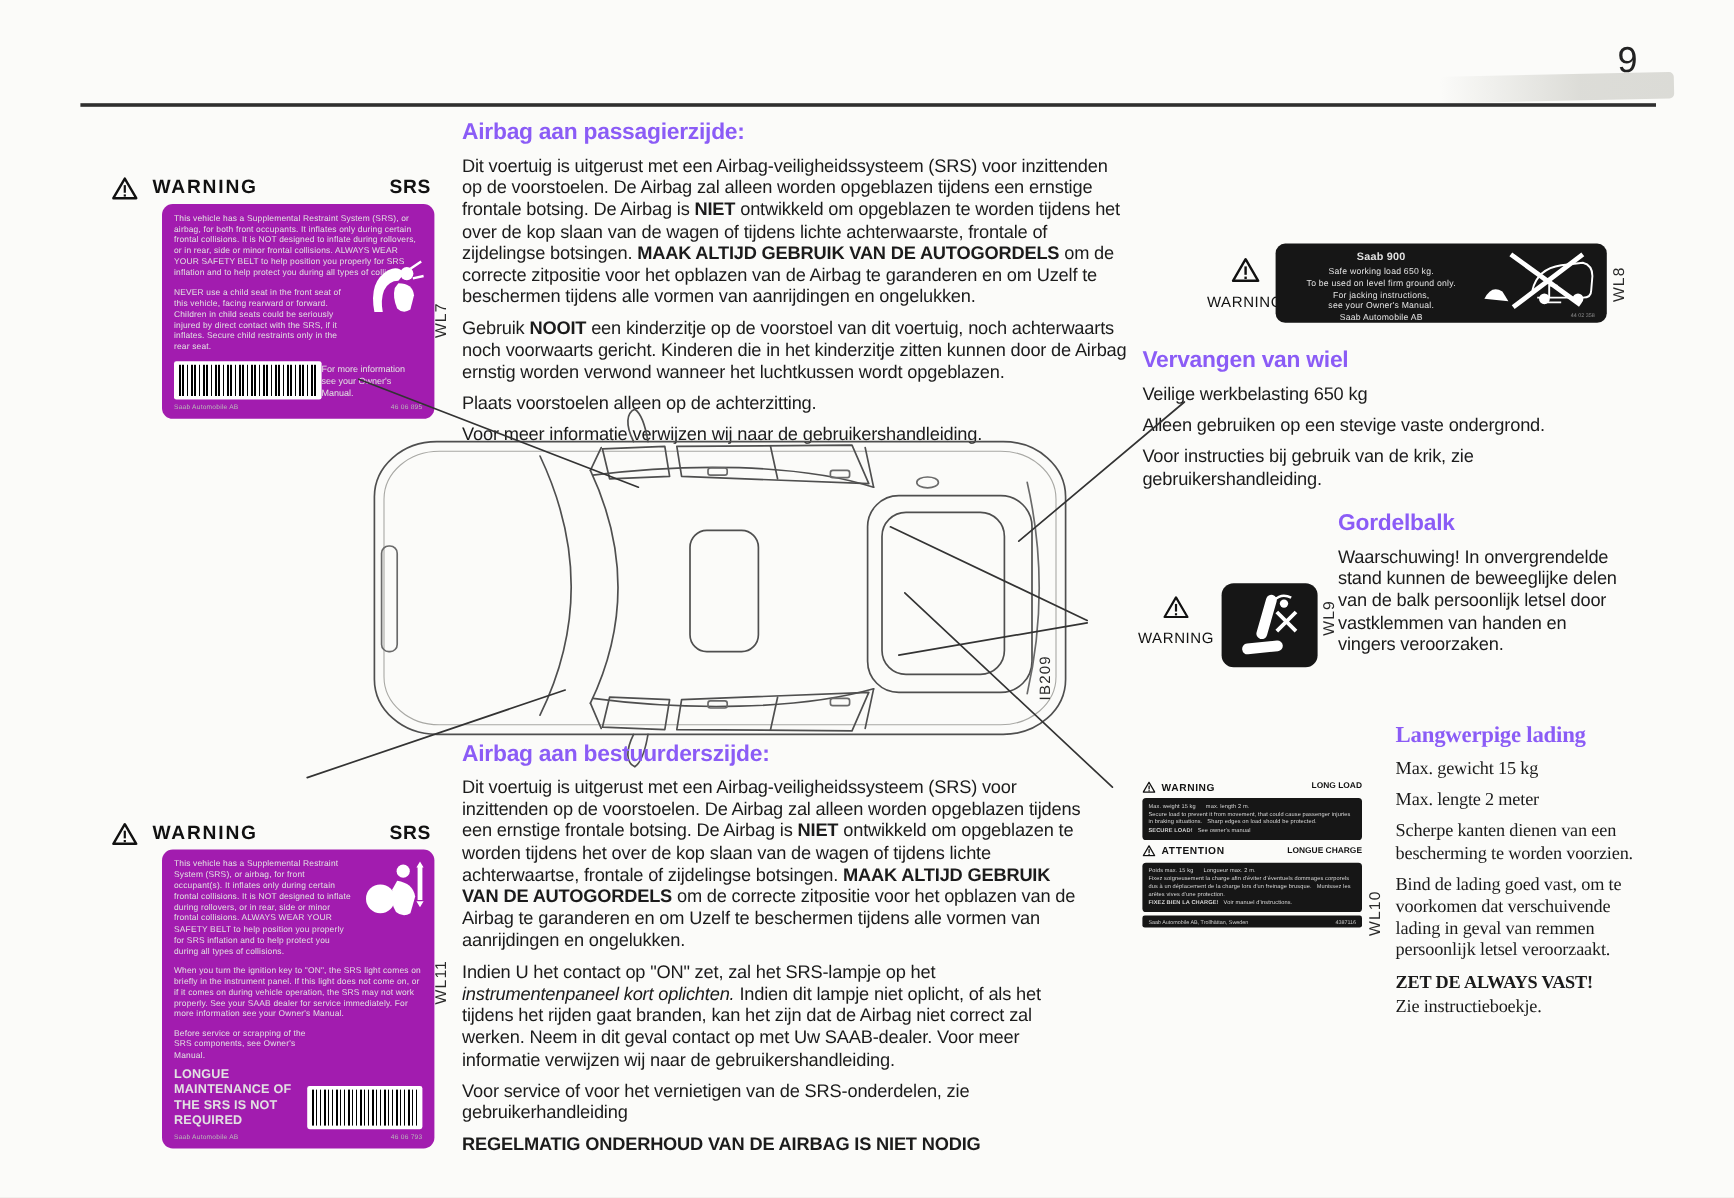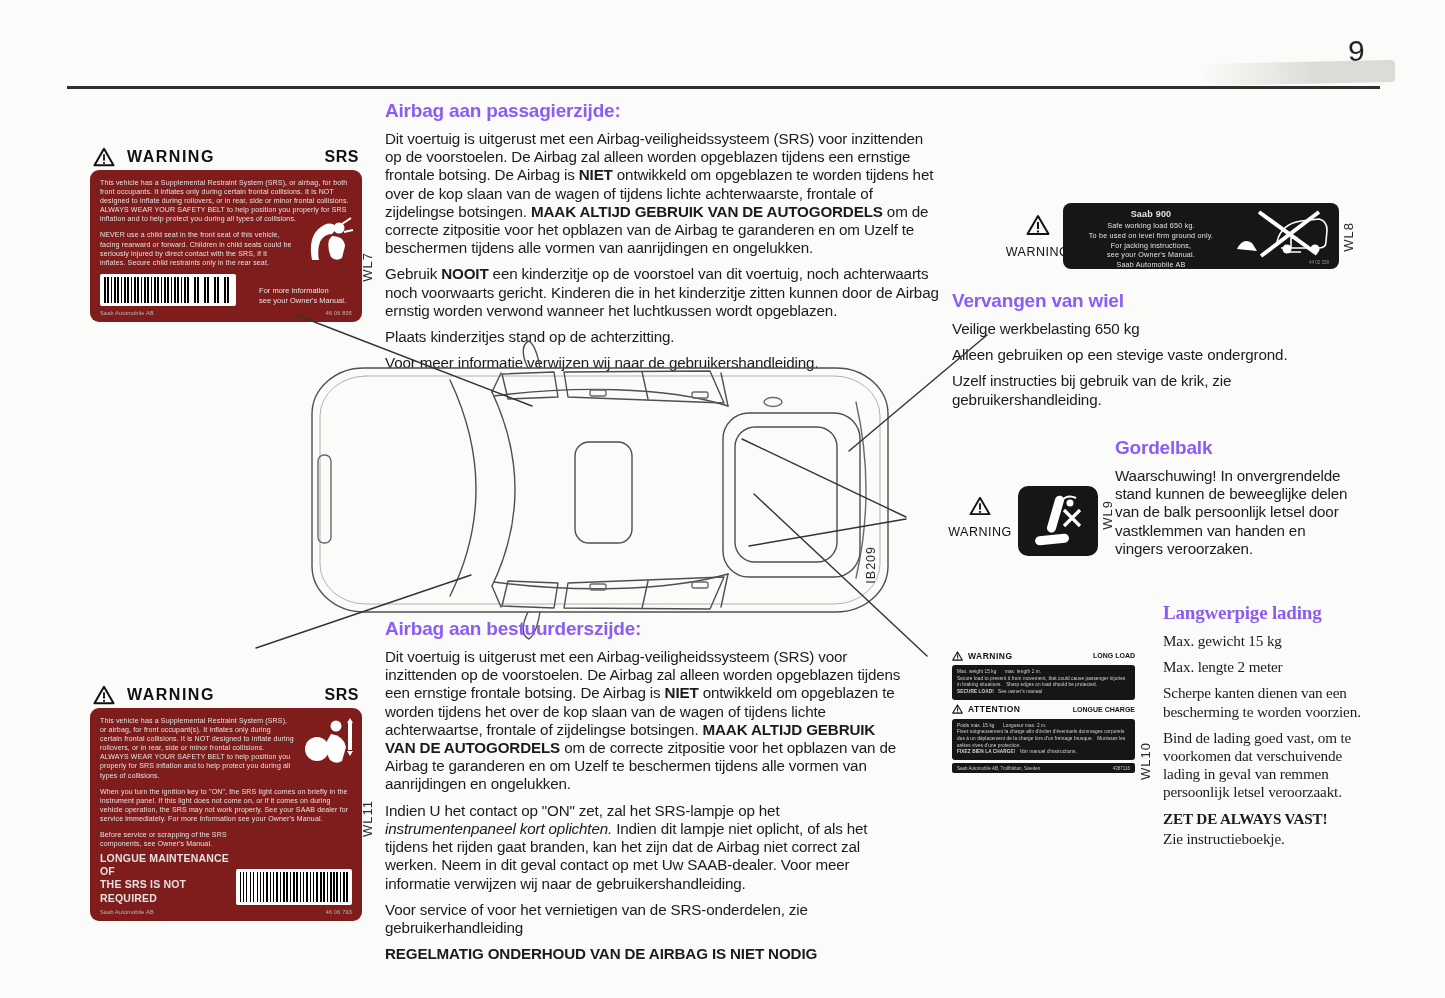--- a/index.html
+++ b/index.html
@@ -12,21 +12,21 @@
           transform:rotate(-1.2deg);border-radius:4px;}
   .h2{font-weight:bold;font-size:19px;color:#8b5cf6;letter-spacing:-0.2px;margin:0 0 7px 0;}
   .bt{font-size:15.2px;line-height:1.2;letter-spacing:-0.15px;color:#1b1b1b;}
   .bt p{margin:0 0 8px 0;}
   .bold{font-weight:bold;}
   
   .sticker{position:absolute;}
   .st-head{display:flex;align-items:center;height:27px;padding:0 3px;color:#111;}
   .st-head .w{font-size:16px;font-weight:bold;letter-spacing:1.5px;margin-left:12px;}
   .st-head .srs{margin-left:auto;font-size:16px;font-weight:bold;letter-spacing:.5px;}
-  .st-body{background:#7f1d1d;border-radius:9px;color:#e2e2e2;padding:8px 10px 6px 10px;position:relative;}
+  .st-body{background:#a21caf;border-radius:9px;color:#e2e2e2;padding:8px 10px 6px 10px;position:relative;margin-left:45px;}
   .st-body p{margin:0 0 7px 0;font-size:7px;line-height:1.3;letter-spacing:.15px;}
   .st-body .narrow{margin-right:58px;}
   .brow{display:flex;align-items:flex-end;justify-content:space-between;margin-top:2px;}
   .barcode{background:#fff;border-radius:2px;padding:3px 4px;}
   .bars{height:100%;background:repeating-linear-gradient(90deg,#000 0 1.5px,#fff 1.5px 3px,#000 3px 4.5px,#fff 4.5px 6.5px,#000 6.5px 7.5px,#fff 7.5px 10px);}
   .moreinfo{font-size:7.5px;line-height:1.35;text-align:left;margin-right:6px;}
   .tfoot{display:flex;justify-content:space-between;font-size:5.5px;color:#b9b9b9;margin-top:4px;letter-spacing:.2px;}
   .vert{writing-mode:vertical-rl;transform:rotate(180deg);font-size:13px;color:#2a2a2a;letter-spacing:1px;}
   .warncol{display:flex;flex-direction:column;align-items:center;color:#111;}
   .warncol .cap{font-size:12.5px;letter-spacing:.5px;margin-top:9px;}
@@ -92,21 +92,21 @@
         <span>46 06 895</span>
       </div>
     </div>
   </div>
   <div class="abs vert" style="left:360px;top:252px;">WL7</div>
 
   <div class="abs bt" style="left:385px;top:100px;width:556px;">
     <div class="h2">Airbag aan passagierzijde:</div>
     <p><span>Dit voertuig is uitgerust met een Airbag-veiligheidssysteem (SRS) voor inzittenden op de voorstoelen. De Airbag zal alleen worden opgeblazen tijdens een ernstige frontale botsing. De Airbag is </span><span style="font-weight: bold;">NIET</span><span> ontwikkeld om opgeblazen te worden tijdens het over de kop slaan van de wagen of tijdens lichte achterwaarste, frontale of zijdelingse botsingen. </span><span style="font-weight: bold;">MAAK ALTIJD GEBRUIK VAN DE AUTOGORDELS</span><span> om de correcte zitpositie voor het opblazen van de Airbag te garanderen en om Uzelf te beschermen tijdens alle vormen van aanrijdingen en ongelukken.</span></p>
     <p><span>Gebruik </span><span style="font-weight: bold;">NOOIT</span><span> een kinderzitje op de voorstoel van dit voertuig, noch achterwaarts noch voorwaarts gericht. Kinderen die in het kinderzitje zitten kunnen door de Airbag ernstig worden verwond wanneer het luchtkussen wordt opgeblazen.</span></p>
-    <p>Plaats kinderzitjes stand op de achterzitting.</p>
+    <p>Plaats voorstoelen alleen op de achterzitting.</p>
     <p>Voor meer informatie verwijzen wij naar de gebruikershandleiding.</p>
   </div>
 
   <svg class="abs" style="left:300px;top:340px;" width="600" height="305" viewBox="0 0 600 305">
     <g fill="none" stroke="#4f4f4f" stroke-width="1.4" stroke-linejoin="round" stroke-linecap="round">
       <rect x="12" y="28" width="576" height="244" rx="52" ry="46"></rect>
       <rect x="20" y="36" width="560" height="228" rx="46" ry="40" stroke="#a8a8a4" stroke-width=".9"></rect>
       <rect x="18" y="115" width="13" height="88" rx="6" stroke="#6a6a6a"></rect>
       <path d="M150,40 Q202,150 150,256"></path>
       <path d="M192,52 Q238,150 192,246"></path>
@@ -168,21 +168,21 @@
     </span>
     <span class="pn">44 02 358</span>
   </div>
   <div class="abs vert" style="left:1341px;top:222px;">WL8</div>
 
   <div class="abs bt" style="left:952px;top:290px;width:400px;">
     <div class="h2">Vervangen van wiel</div>
     <p>Veilige werkbelasting 650 kg</p>
     <div style="width:345px;">
       <p>Alleen gebruiken op een stevige vaste ondergrond.</p>
-      <p>Uzelf instructies bij gebruik van de krik, zie gebruikershandleiding.</p>
+      <p>Voor instructies bij gebruik van de krik, zie gebruikershandleiding.</p>
     </div>
   </div>
 
   <div class="abs warncol" style="left:945px;top:496px;width:70px;">
     <span>
       <svg width="22" height="20" viewBox="0 0 24 22">
           <path d="M12 2 L22.5 20 L1.5 20 Z" fill="none" stroke="#111" stroke-width="2" stroke-linejoin="round"></path>
           <rect x="11" y="8" width="2" height="7" fill="#111"></rect>
           <rect x="11" y="16.5" width="2" height="2" fill="#111"></rect>
         </svg>
@@ -192,21 +192,21 @@
   <div class="abs wl9box" style="left:1018px;top:486px;width:80px;height:70px;">
     <svg width="80" height="70" viewBox="0 0 80 70">
       <rect x="33" y="9" width="9" height="38" rx="4.5" transform="rotate(16 37 28)" fill="#fff"></rect>
       <rect x="17" y="49" width="34" height="9" rx="4.5" transform="rotate(-6 34 53)" fill="#fff"></rect>
       <circle cx="52" cy="17" r="3.5" fill="#fff"></circle>
       <path d="M46 24 L62 40 M62 24 L46 40" stroke="#fff" stroke-width="3.2"></path>
       <path d="M44 14 Q50 8 58 12" stroke="#fff" stroke-width="2" fill="none"></path>
     </svg>
   </div>
   <div class="abs vert" style="left:1100px;top:500px;">WL9</div>
-  <div class="abs bt" style="left:1115px;top:437px;width:240px;">
+  <div class="abs bt" style="left:1115px;top:426px;width:240px;">
     <div class="h2">Gordelbalk</div>
     <p>Waarschuwing! In onvergrendelde stand kunnen de beweeglijke delen van de balk persoonlijk letsel door vastklemmen van handen en vingers veroorzaken.</p>
   </div>
 
   <div class="abs bt" style="left:1163px;top:602px;width:213px;font-family:Liberation Serif, serif;">
     <div class="h2">Langwerpige lading</div>
     <p>Max. gewicht 15 kg</p>
     <p>Max. lengte 2 meter</p>
     <p>Scherpe kanten dienen van een bescherming te worden voorzien.</p>
     <p>Bind de lading goed vast, om te voorkomen dat verschuivende lading in geval van remmen persoonlijk letsel veroorzaakt.</p>

